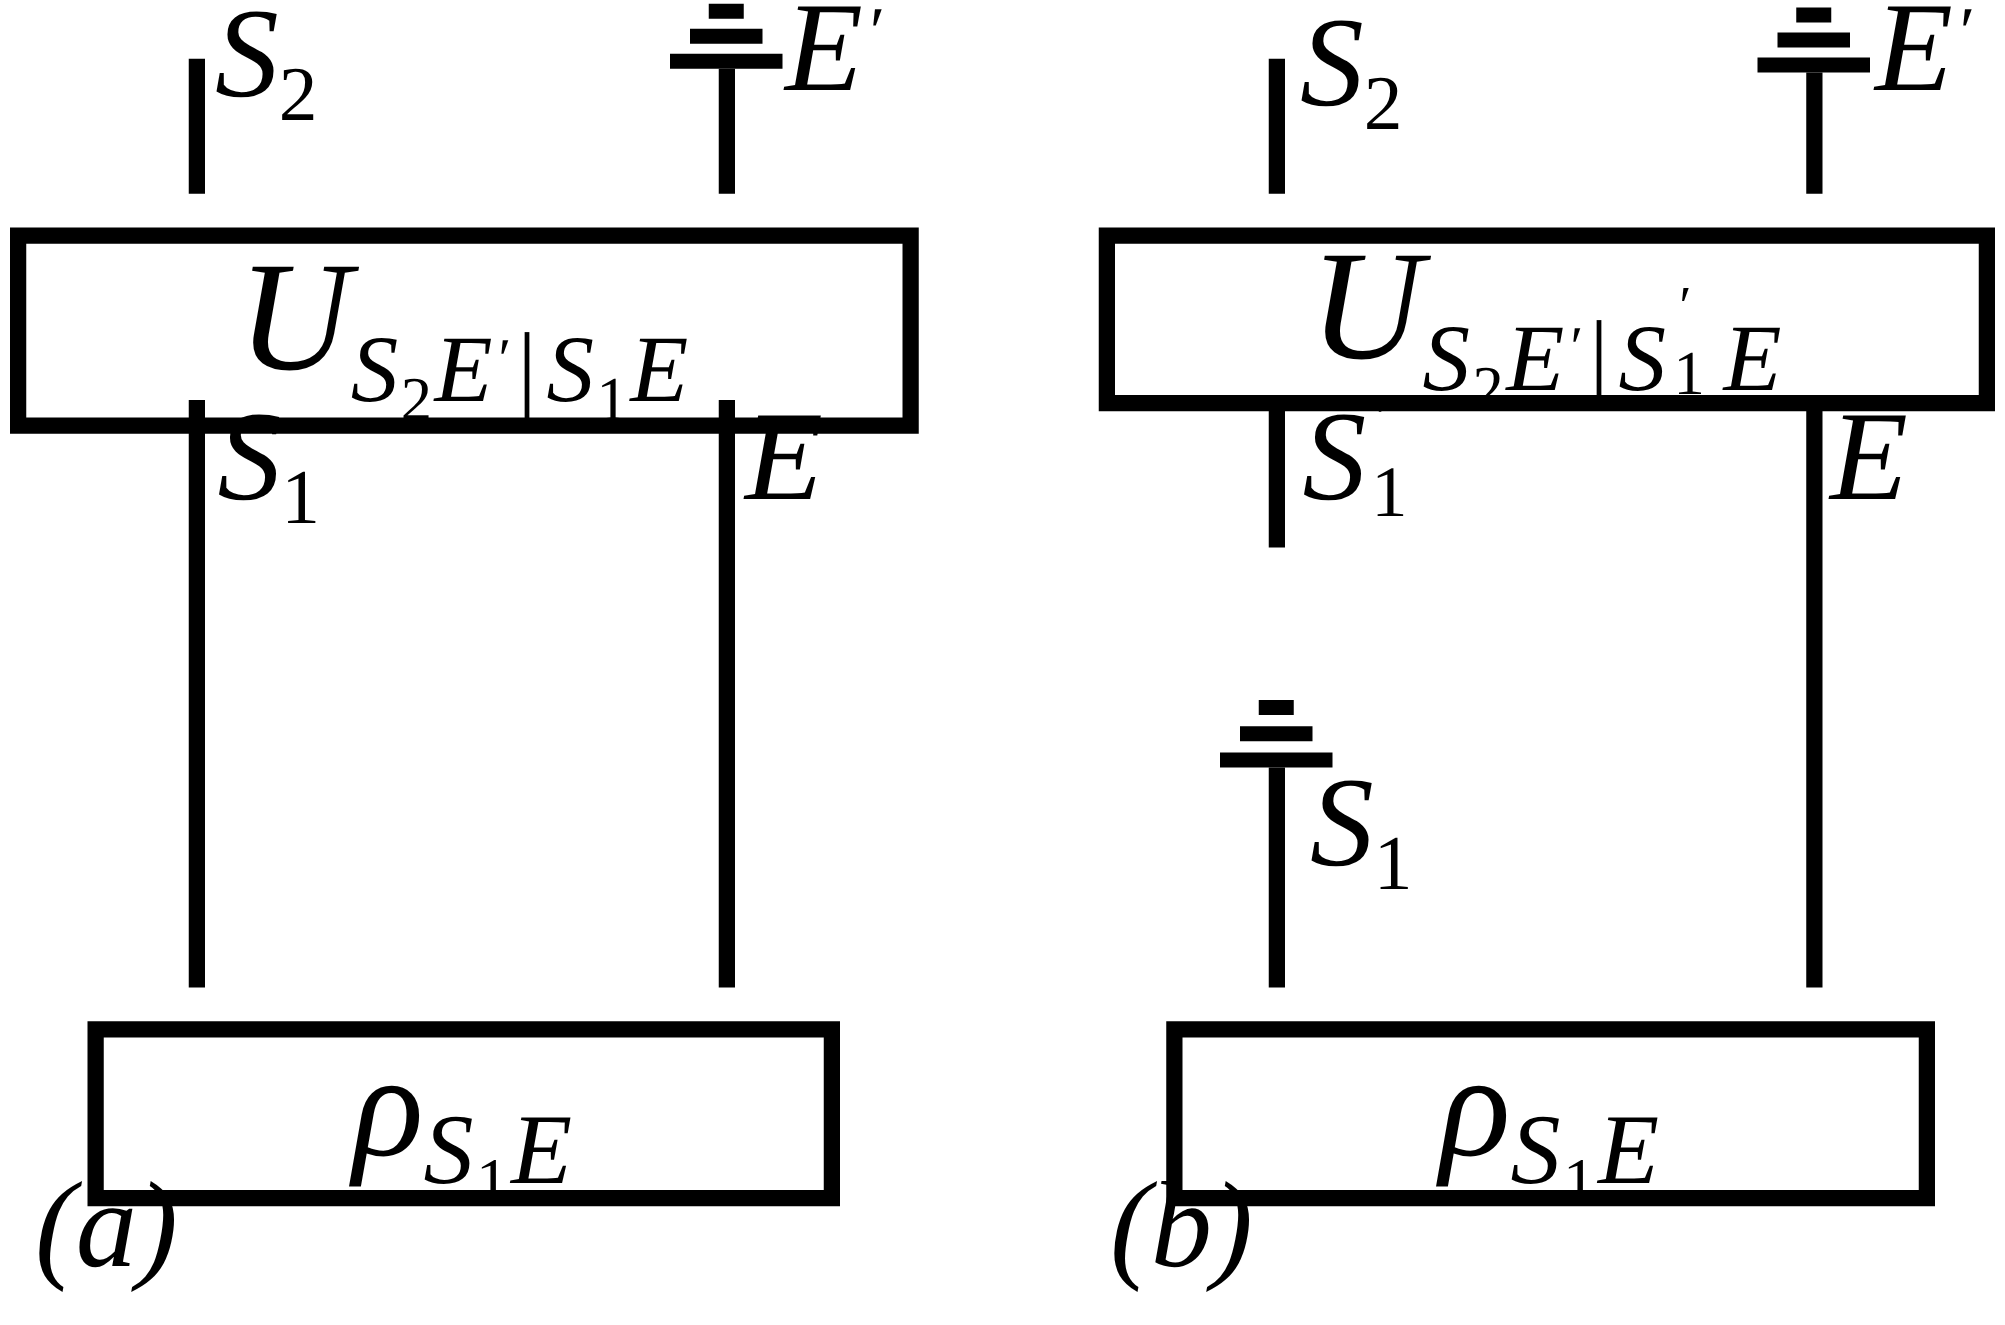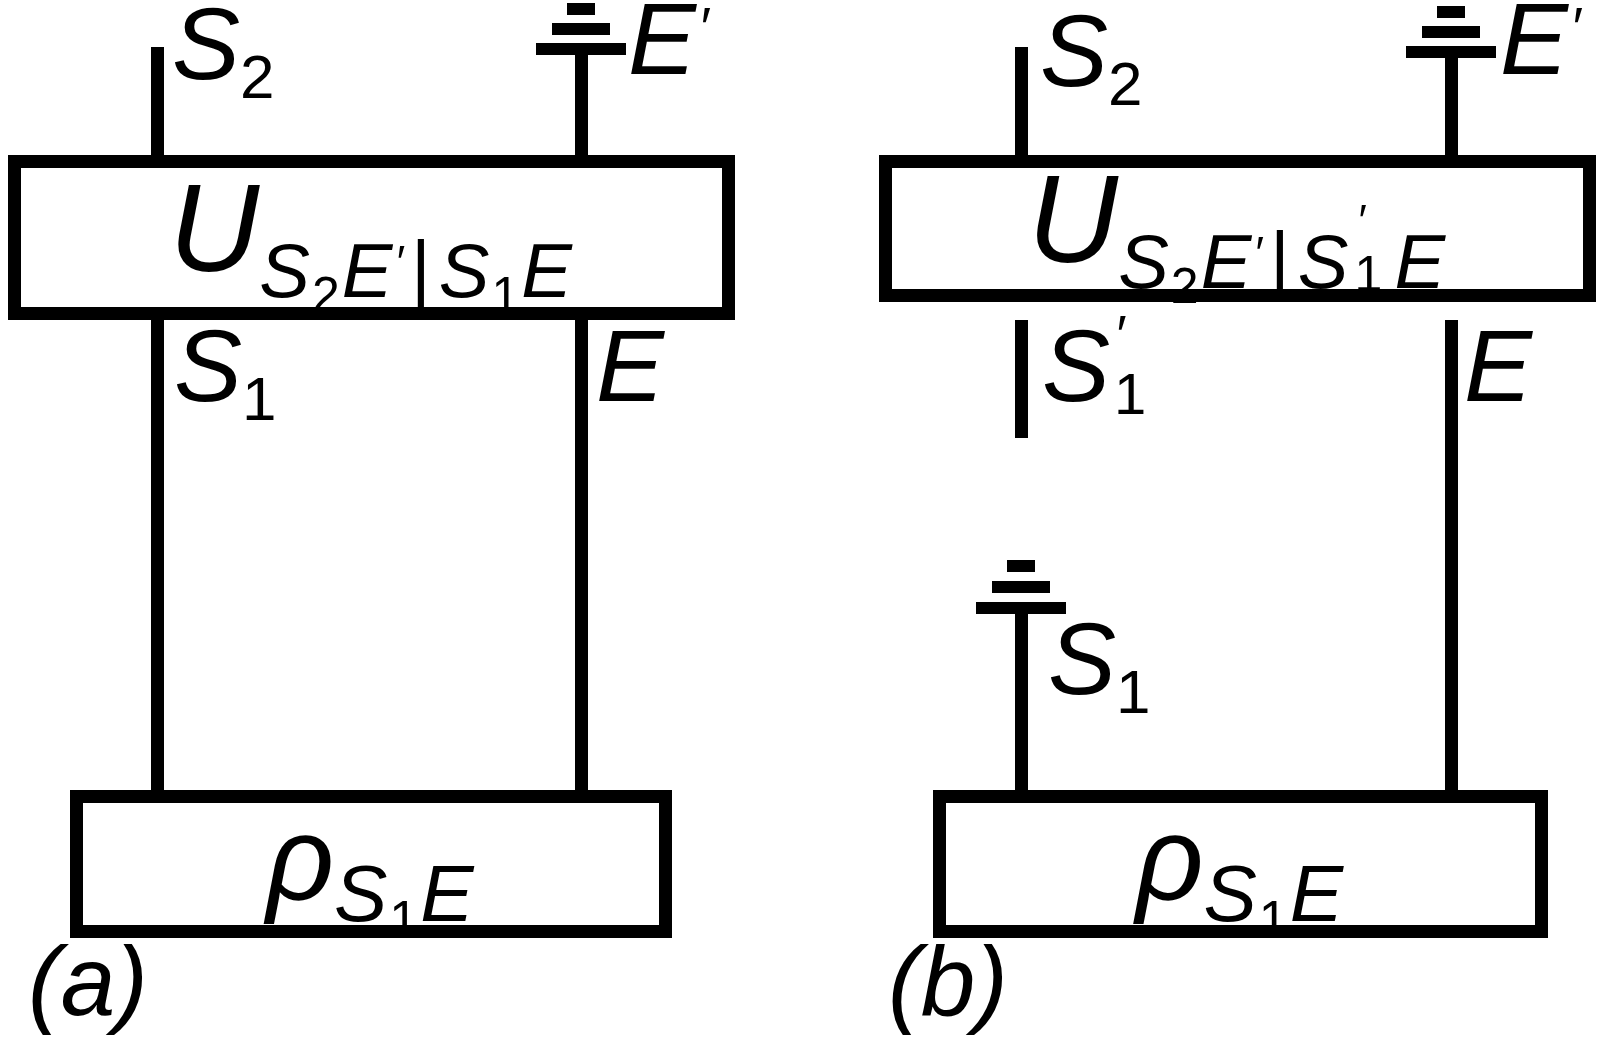--- a/index.html
+++ b/index.html
@@ -1,24 +1,24 @@
 <!DOCTYPE html>
 <html><head>
 <meta charset="utf-8">
 <style>
   html,body{margin:0;padding:0;background:#ffffff;}
   .canvas{
     position:relative;width:1604px;height:1060px;background:#ffffff;
     overflow:hidden;color:#000;
-    font-family:Liberation Sans, sans-serif;
+    font-family:Liberation Serif, serif;
   }
   
   .qbox{
     position:absolute;border:13px solid #000;background:#fff;
-    box-sizing:border-box;display:flex;align-items:center;justify-content:center;
+    box-sizing:border-box;display:flex;align-items:center;justify-content:center;margin-top:27px;
   }
   
   .wire{position:absolute;width:13px;background:#000;}
   
   .gbar{position:absolute;height:12px;background:#000;}
   
   .lbl{position:absolute;line-height:1;white-space:nowrap;color:#000;}
   .it{font-style:italic;}
   
   .wm{font-size:102px;font-style:italic;}

